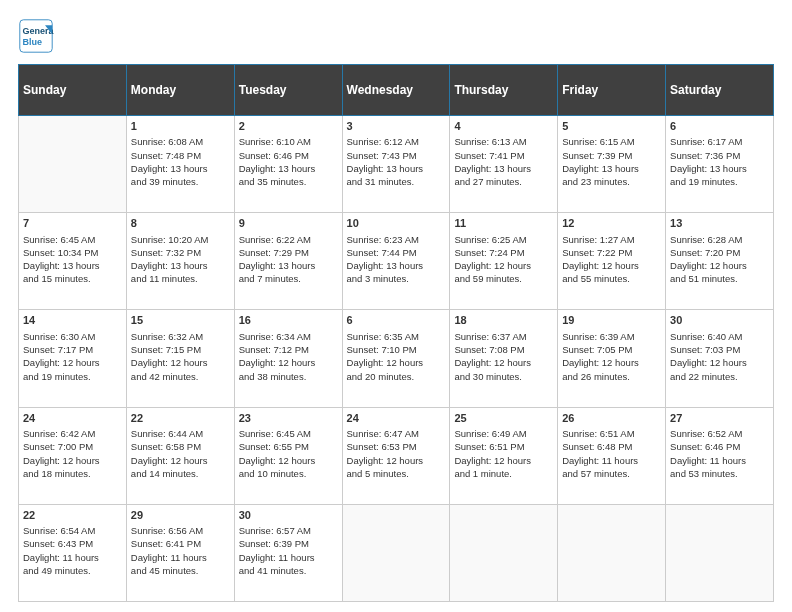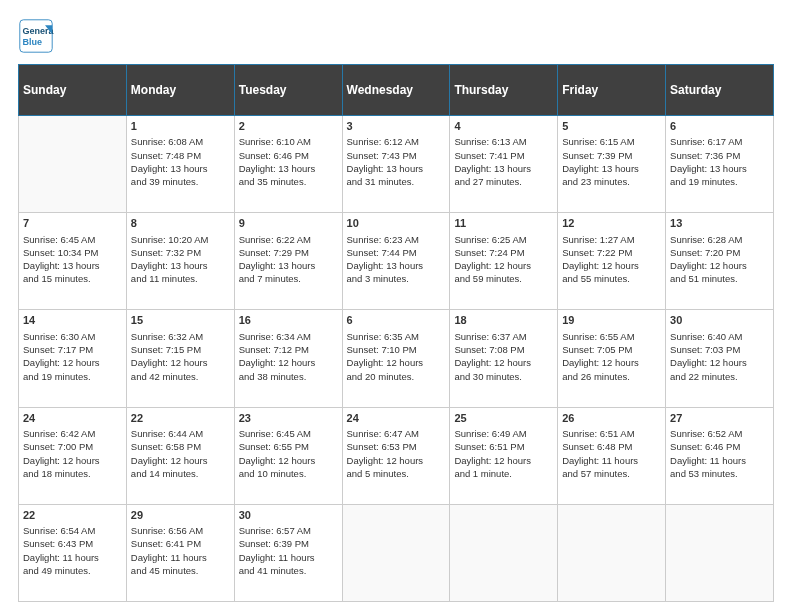--- a/index.html
+++ b/index.html
@@ -241,21 +241,21 @@
           </td>
           <td>
             <span class="day-num">18</span>
             <div>Sunrise: 6:37 AM</div>
             <div>Sunset: 7:08 PM</div>
             <div>Daylight: 12 hours</div>
             <div>and 30 minutes.</div>
           </td>
           <td>
             <span class="day-num">19</span>
-            <div>Sunrise: 6:55 AM</div>
+            <div>Sunrise: 6:39 AM</div>
             <div>Sunset: 7:05 PM</div>
             <div>Daylight: 12 hours</div>
             <div>and 26 minutes.</div>
           </td>
           <td>
             <span class="day-num">30</span>
             <div>Sunrise: 6:40 AM</div>
             <div>Sunset: 7:03 PM</div>
             <div>Daylight: 12 hours</div>
             <div>and 22 minutes.</div>

